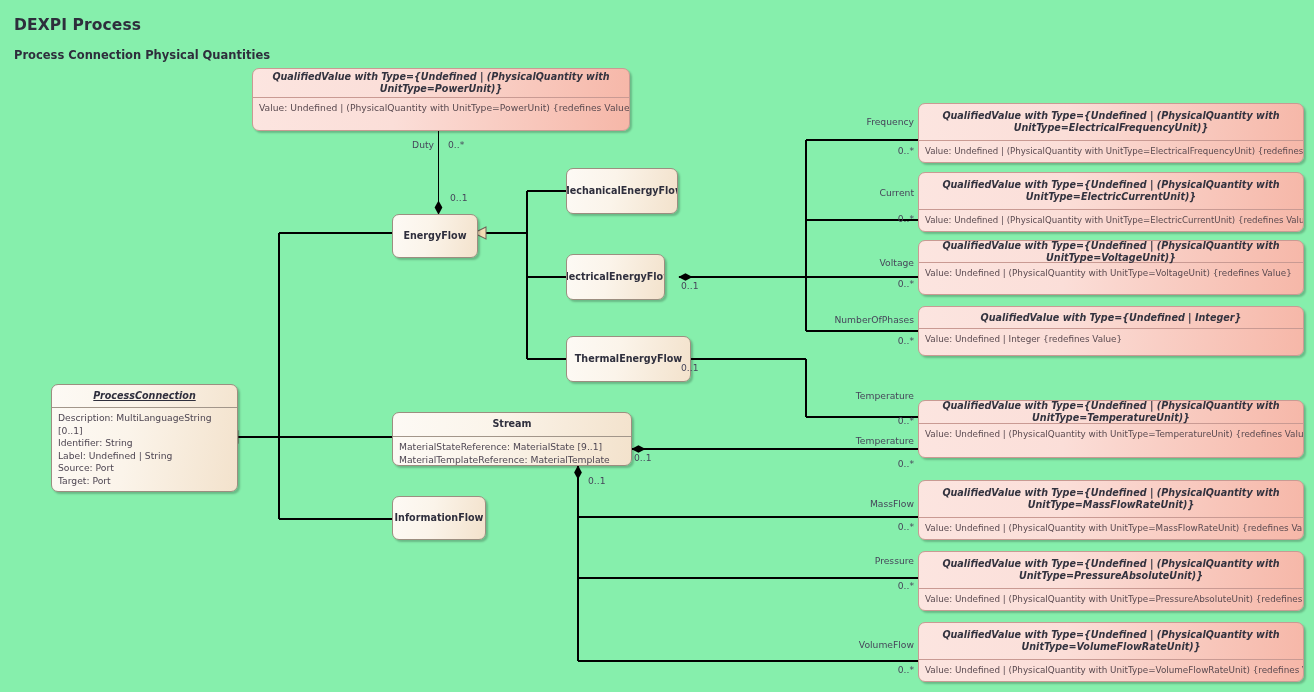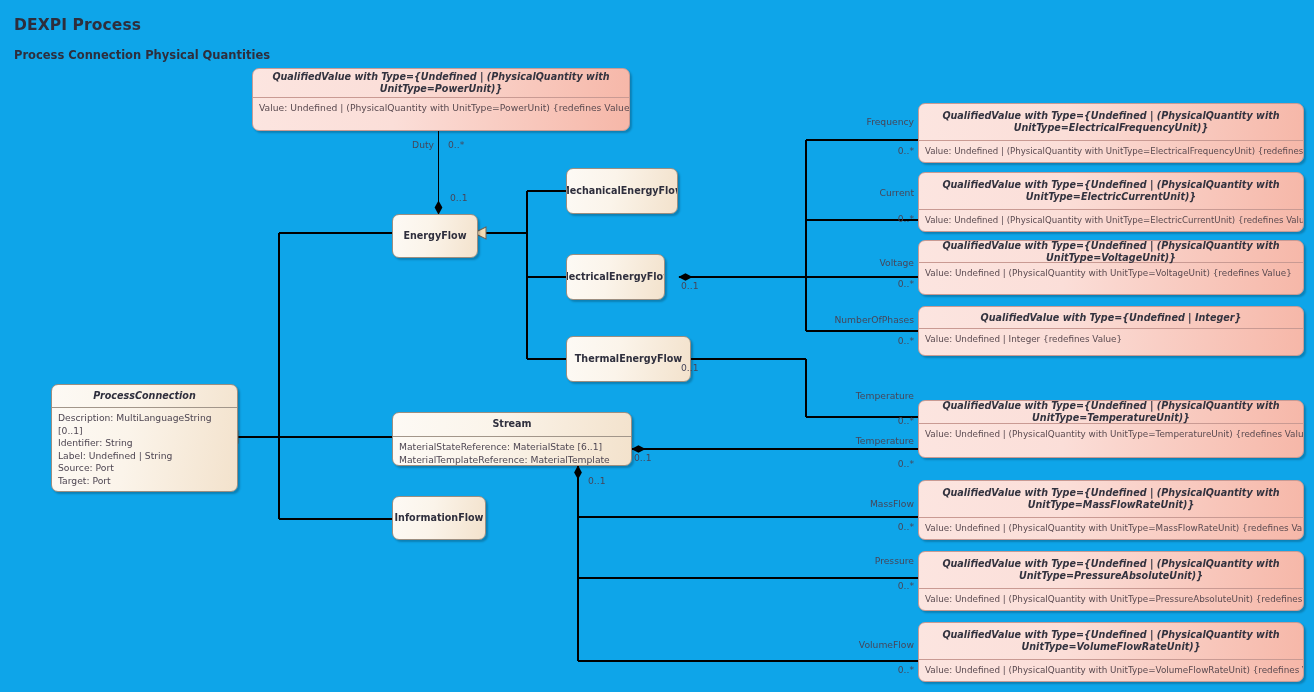--- a/index.html
+++ b/index.html
@@ -6,21 +6,21 @@
   body{
     font-family:"DejaVu Sans","Liberation Sans",sans-serif;
     color:#3b3b4d;
     -webkit-font-smoothing:antialiased;
   }
   #canvas{
     position:relative;
     width:1314px;
     height:692px;
     overflow:hidden;
-    background:#0ea5e9;
+    background:#86efac;
   }
   #edges{position:absolute;left:0;top:0;width:1314px;height:692px;}
 
   .ttl{
     position:absolute;
     font-weight:bold;
     color:#2e2e3c;
     white-space:nowrap;
   }
   #diagram-title{left:14px;top:16px;font-size:15.5px;letter-spacing:.1px;}
@@ -187,21 +187,21 @@
     <div class="hdr" style="height:36px;">QualifiedValue with Type={Undefined | (PhysicalQuantity with UnitType=PressureAbsoluteUnit)}</div>
     <div class="compart" style="height:23px;font-size:8.8px;">Value: Undefined | (PhysicalQuantity with UnitType=PressureAbsoluteUnit) {redefines Value}</div>
   </div>
 
   <div class="box qv" style="left:918px;top:622px;width:386px;height:60px;">
     <div class="hdr" style="height:36px;">QualifiedValue with Type={Undefined | (PhysicalQuantity with UnitType=VolumeFlowRateUnit)}</div>
     <div class="compart" style="height:23px;font-size:8.8px;">Value: Undefined | (PhysicalQuantity with UnitType=VolumeFlowRateUnit) {redefines Value}</div>
   </div>
 
   <div class="box cls abstract" style="left:51px;top:384px;width:187px;height:108px;">
-    <div class="hdr" style="height:22px;">ProcessConnection</div>
+    <div class="hdr" style="height:22px;text-decoration:underline;">ProcessConnection</div>
     <div class="compart" style="height:85px;">
       <div>Description: MultiLanguageString [0..1]</div>
       <div>Identifier: String</div>
       <div>Label: Undefined | String</div>
       <div>Source: Port</div>
       <div>Target: Port</div>
     </div>
   </div>
 
   <div class="box cls" style="left:392px;top:214px;width:86px;height:44px;">
@@ -220,21 +220,21 @@
     <div class="hdr mid" style="height:100%;">ThermalEnergyFlow</div>
   </div>
 
   <div class="box cls" style="left:392px;top:496px;width:94px;height:44px;">
     <div class="hdr mid" style="height:100%;">InformationFlow</div>
   </div>
 
   <div class="box cls" style="left:392px;top:412px;width:240px;height:54px;">
     <div class="hdr" style="height:23px;">Stream</div>
     <div class="compart" style="height:31px;">
-      <div>MaterialStateReference: MaterialState [6..1]</div>
+      <div>MaterialStateReference: MaterialState [9..1]</div>
       <div>MaterialTemplateReference: MaterialTemplate [0..1]</div>
     </div>
   </div>
 
   <div class="elabel r" style="left:434px;top:139px;">Duty</div>
   <div class="elabel" style="left:448px;top:139px;">0..*</div>
   <div class="elabel" style="left:450px;top:192px;">0..1</div>
 
   <div class="elabel r" style="left:914px;top:116px;">Frequency</div>
   <div class="elabel r" style="left:914px;top:145px;">0..*</div>

